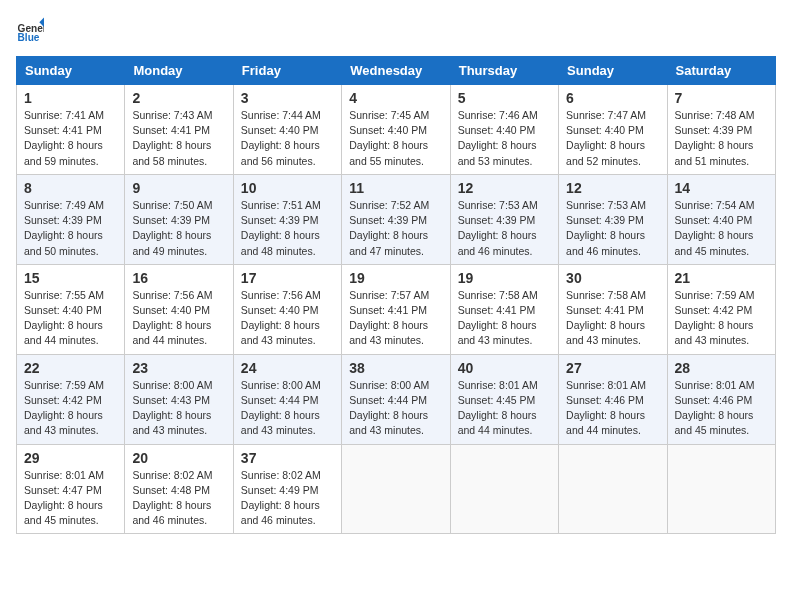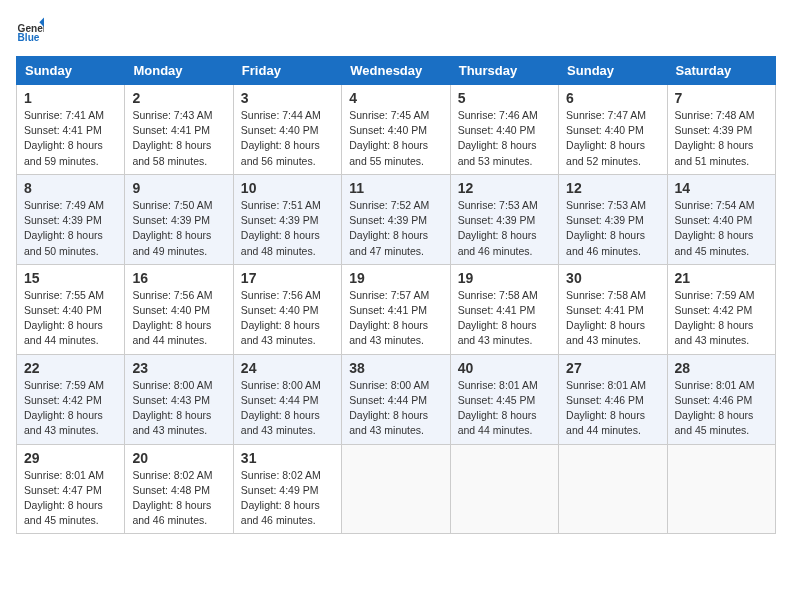--- a/index.html
+++ b/index.html
@@ -392,21 +392,21 @@
         <td>
         <span class="day-number">20</span>
         <div class="cell-text">
           Sunrise: 8:02 AM<br>
           Sunset: 4:48 PM<br>
           Daylight: 8 hours<br>
           and 46 minutes.
         </div>
       </td>
         <td>
-        <span class="day-number">31</span>
+        <span class="day-number">37</span>
         <div class="cell-text">
           Sunrise: 8:02 AM<br>
           Sunset: 4:49 PM<br>
           Daylight: 8 hours<br>
           and 46 minutes.
         </div>
       </td>
         <td class="empty-cell"></td>
         <td class="empty-cell"></td>
         <td class="empty-cell"></td>

